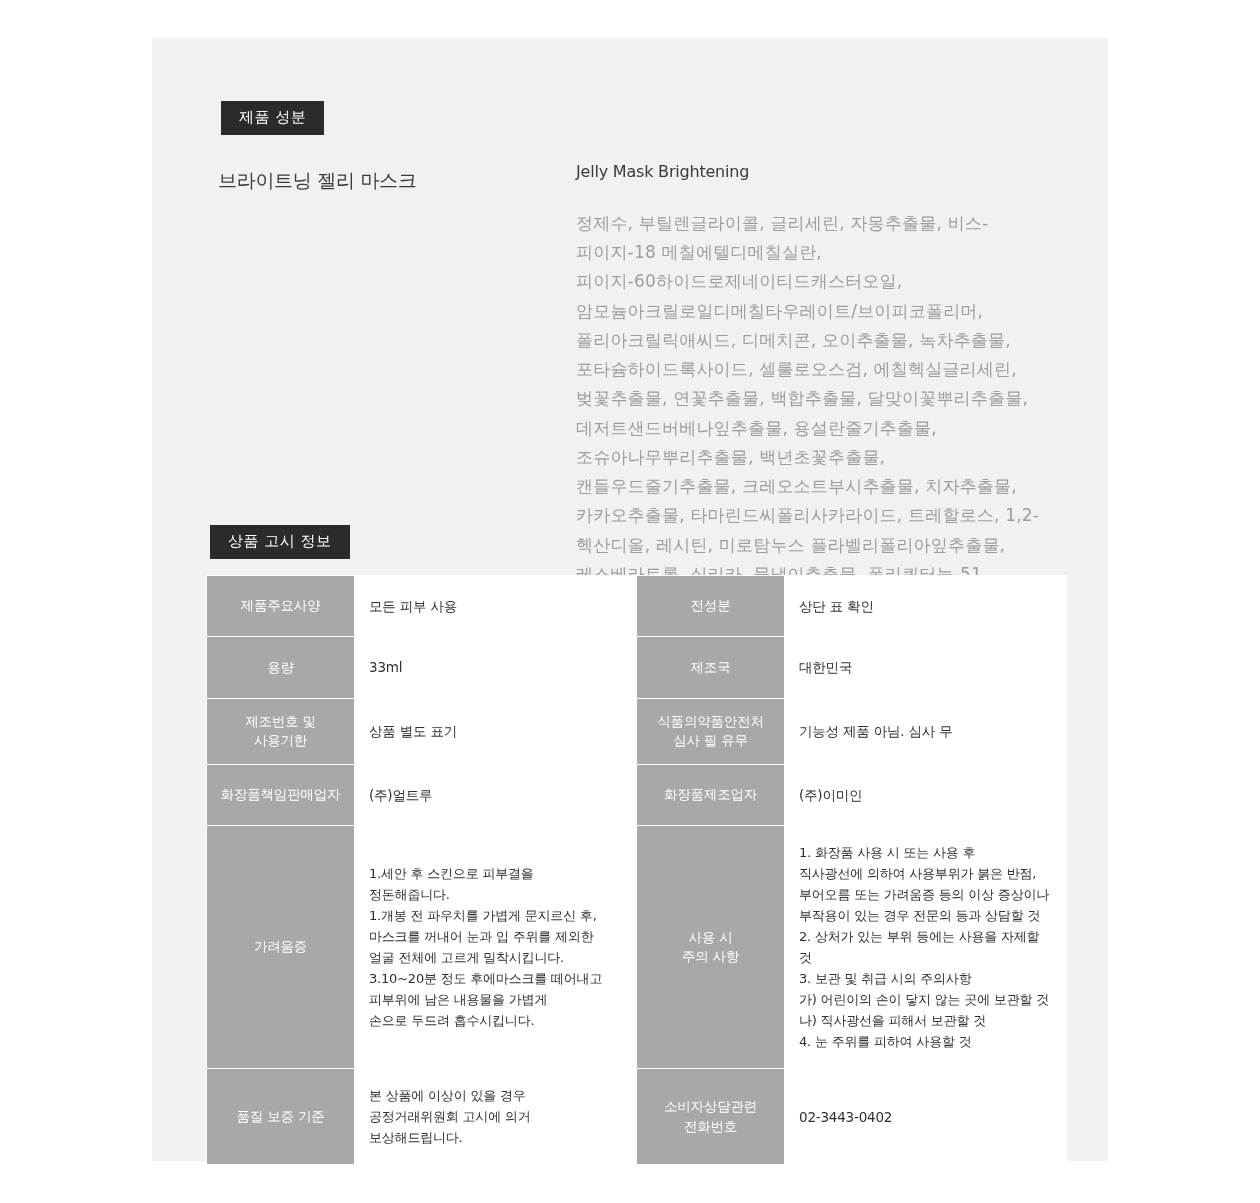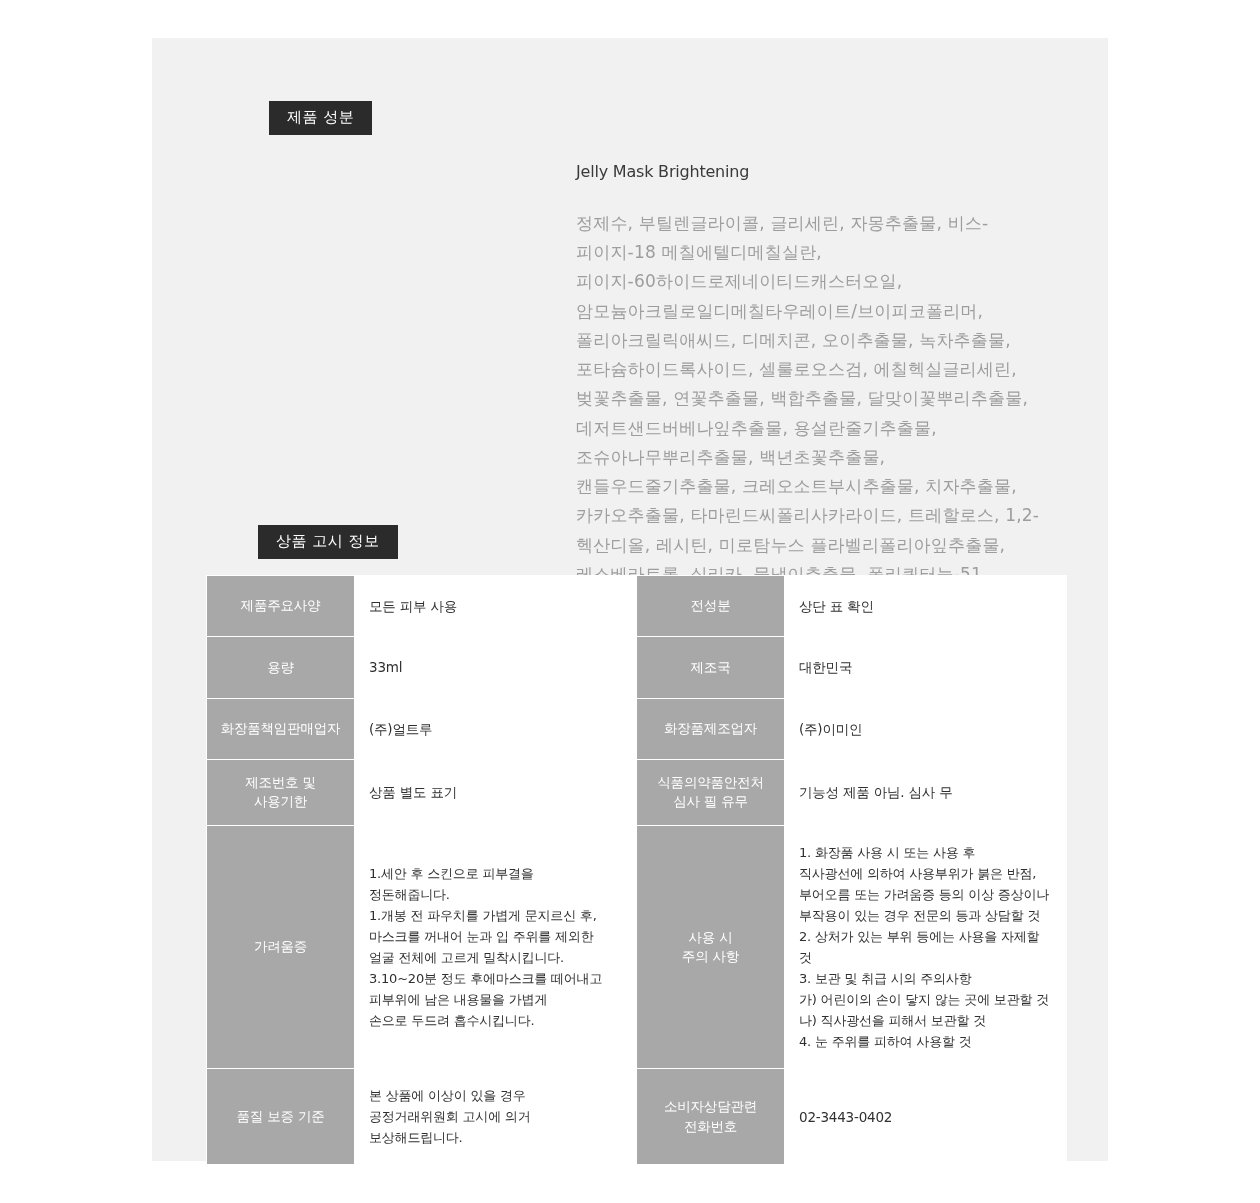--- a/index.html
+++ b/index.html
@@ -24,21 +24,20 @@
   }
   
   .tag {
     display: inline-block;
     background: #2b2b2b;
     color: #ffffff;
     font-size: 15px;
     letter-spacing: 0.5px;
     padding: 9px 18px 10px 18px;
     line-height: 1;
-    margin-left: 48px;
   }
   .tag-ingredients {
     position: absolute;
     left: 69px;
     top: 63px;
   }
   .tag-notice {
     position: absolute;
     left: 58px;
     top: 487px;
@@ -124,20 +123,21 @@
   .pre { white-space: pre-line; }
 </style>
 </head>
 <body>
 
 <div class="page">
 
   <div class="tag tag-ingredients">제품 성분</div>
 
   <div class="title-block">
+    <p class="product-subtitle">브라이트닝 젤리 마스크</p>
   </div>
 
   <div class="ingredient-block">
     <p class="ingredient-name">Jelly Mask Brightening</p>
     <div class="ingredient-list">정제수, 부틸렌글라이콜, 글리세린, 자몽추출물, 비스-피이지-18 메칠에텔디메칠실란, 피이지-60하이드로제네이티드캐스터오일, 암모늄아크릴로일디메칠타우레이트/브이피코폴리머, 폴리아크릴릭애씨드, 디메치콘, 오이추출물, 녹차추출물, 포타슘하이드록사이드, 셀룰로오스검, 에칠헥실글리세린, 벚꽃추출물, 연꽃추출물, 백합추출물, 달맞이꽃뿌리추출물, 데저트샌드버베나잎추출물, 용설란줄기추출물, 조슈아나무뿌리추출물, 백년초꽃추출물, 캔들우드줄기추출물, 크레오소트부시추출물, 치자추출물, 카카오추출물, 타마린드씨폴리사카라이드, 트레할로스, 1,2-헥산디올, 레시틴, 미로탐누스 플라벨리폴리아잎추출물, 레스베라트롤, 실리카, 물냉이추출물, 폴리쿼터늄-51, 디소듐이디티에이, 페녹시에탄올, 향료</div>
   </div>
 
   <div class="tag tag-notice">상품 고시 정보</div>
 
   <table class="notice-table">
@@ -154,32 +154,32 @@
         <td class="label pre">전성분</td>
         <td class="value pre">상단 표 확인</td>
       </tr>
       <tr>
         <td class="label pre">용량</td>
         <td class="value pre">33ml</td>
         <td class="label pre">제조국</td>
         <td class="value pre">대한민국</td>
       </tr>
       <tr>
-        <td class="label pre">화장품책임판매업자</td>
-        <td class="value pre">(주)얼트루</td>
-        <td class="label pre">화장품제조업자</td>
-        <td class="value pre">(주)이미인</td>
-      </tr>
-      <tr>
         <td class="label pre">제조번호 및
 사용기한</td>
         <td class="value pre">상품 별도 표기</td>
         <td class="label pre">식품의약품안전처
 심사 필 유무</td>
         <td class="value pre">기능성 제품 아님. 심사 무</td>
+      </tr>
+      <tr>
+        <td class="label pre">화장품책임판매업자</td>
+        <td class="value pre">(주)얼트루</td>
+        <td class="label pre">화장품제조업자</td>
+        <td class="value pre">(주)이미인</td>
       </tr>
       <tr>
         <td class="label pre">가려움증</td>
         <td class="value multi pre">1.세안 후 스킨으로 피부결을
    정돈해줍니다.
 1.개봉 전 파우치를 가볍게 문지르신 후,
    마스크를 꺼내어 눈과 입 주위를 제외한
    얼굴 전체에 고르게 밀착시킵니다.
 3.10~20분 정도 후에마스크를 떼어내고
    피부위에 남은 내용물을 가볍게

